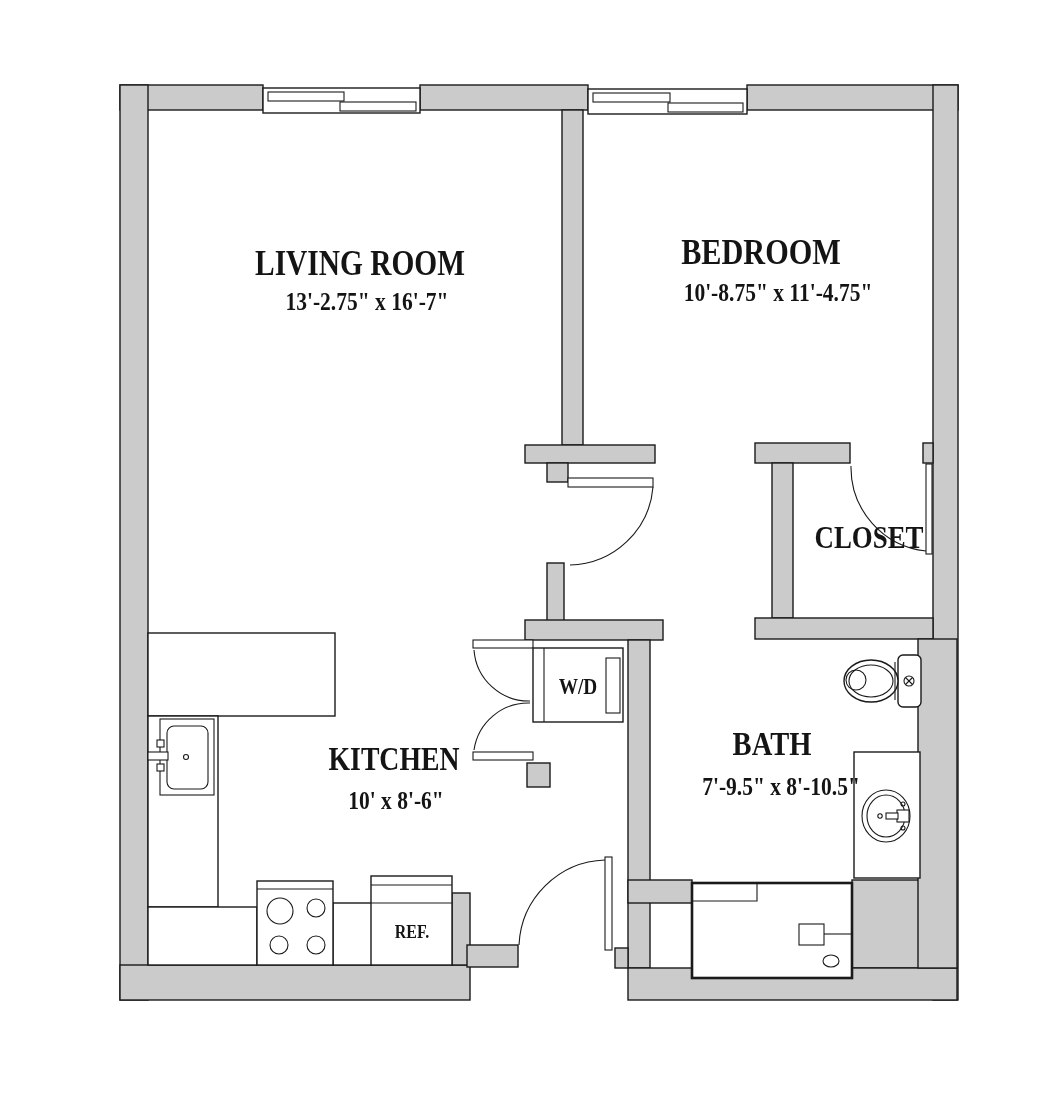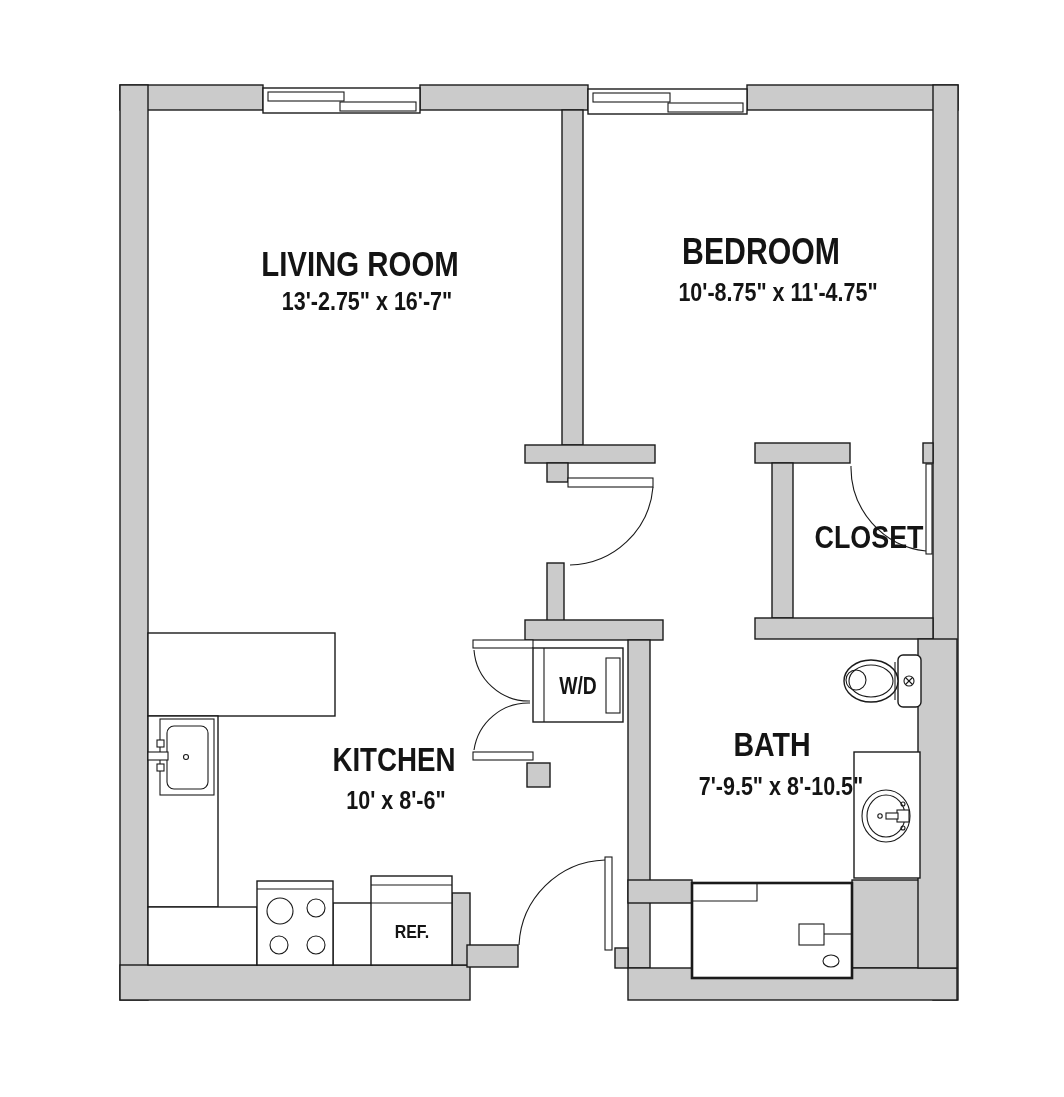--- a/index.html
+++ b/index.html
@@ -5,21 +5,21 @@
   :root{
     --wall-fill:#cbcbcb;
     --line:#1a1a1a;
     --floor:#ffffff;
   }
   html,body{margin:0;padding:0;background:var(--floor);}
   #plan{
     position:relative;
     width:1064px;height:1059px;
     background:var(--floor);
-    font-family:Liberation Sans, sans-serif;
+    font-family:Liberation Serif, serif;
     overflow:hidden;
   }
   #plan-svg{position:absolute;left:0;top:0;}
   .wall{fill:var(--wall-fill);stroke:var(--line);stroke-width:1.4;}
   .fx{fill:#ffffff;stroke:var(--line);stroke-width:1.4;}
   .thin{stroke-width:1.1;}
   .ln{fill:none;stroke:var(--line);stroke-width:1.1;}
   .arc{fill:none;stroke:var(--line);stroke-width:1.1;}
   .tub{stroke-width:2.6;}
   .lbl{

